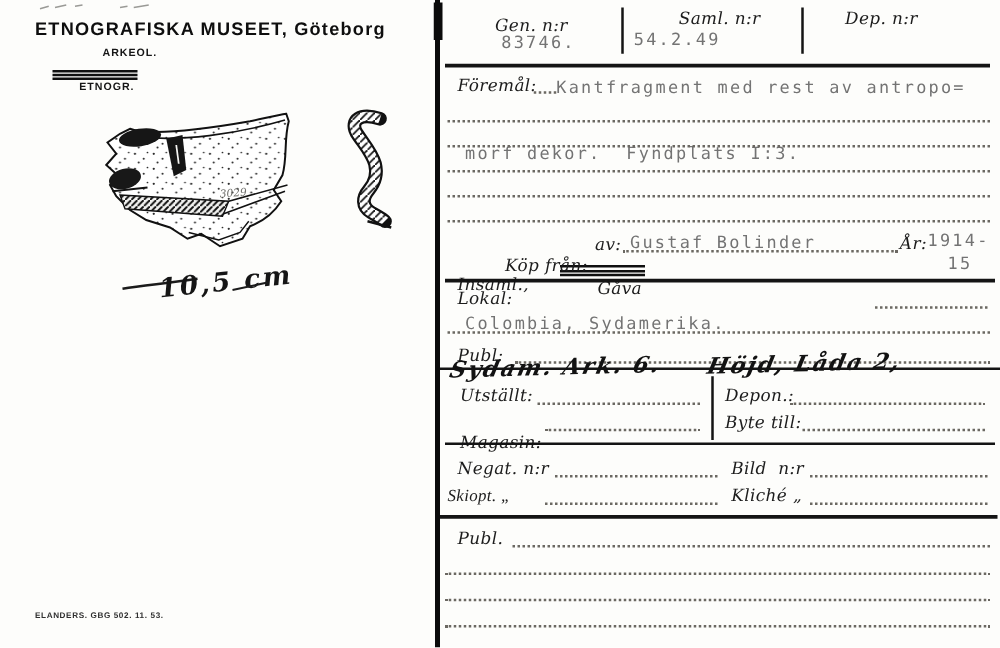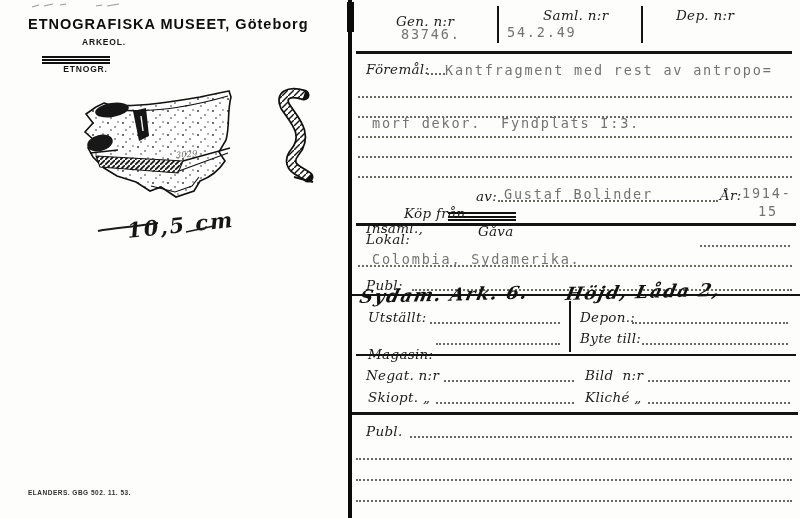--- a/index.html
+++ b/index.html
@@ -212,21 +212,21 @@
   <div class="dl" style="left:436px;top:343px;width:124px;"></div>
   <div class="abs lbl" style="left:580px;top:330px;">Byte till:</div>
   <div class="dl" style="left:642px;top:343px;width:146px;"></div>
   <div class="vl" style="left:569px;top:301px;height:51px;"></div>
   <div class="sl" style="left:356px;top:354px;width:440px;height:2px;"></div>
 
   <div class="abs lbl" style="left:366px;top:367px;">Negat. n:r</div>
   <div class="dl" style="left:444px;top:380px;width:130px;"></div>
   <div class="abs lbl" style="left:585px;top:367px;">Bild  n:r</div>
   <div class="dl" style="left:648px;top:380px;width:142px;"></div>
-  <div class="abs lbl" style="left:368px;top:389px;">Skiopt. „</div>
+  <div class="abs lbl" style="left:358px;top:389px;font-family:Liberation Serif, serif;">Skiopt. „</div>
   <div class="dl" style="left:436px;top:402px;width:138px;"></div>
   <div class="abs lbl" style="left:585px;top:389px;">Kliché „</div>
   <div class="dl" style="left:648px;top:402px;width:142px;"></div>
   <div class="sl" style="left:352px;top:412px;width:446px;height:2.5px;"></div>
 
   <div class="abs lbl" style="left:366px;top:423px;">Publ.</div>
   <div class="dl" style="left:410px;top:436px;width:382px;"></div>
   <div class="dl" style="left:356px;top:458px;width:436px;"></div>
   <div class="dl" style="left:356px;top:479px;width:436px;"></div>
   <div class="dl" style="left:356px;top:500px;width:436px;"></div>

